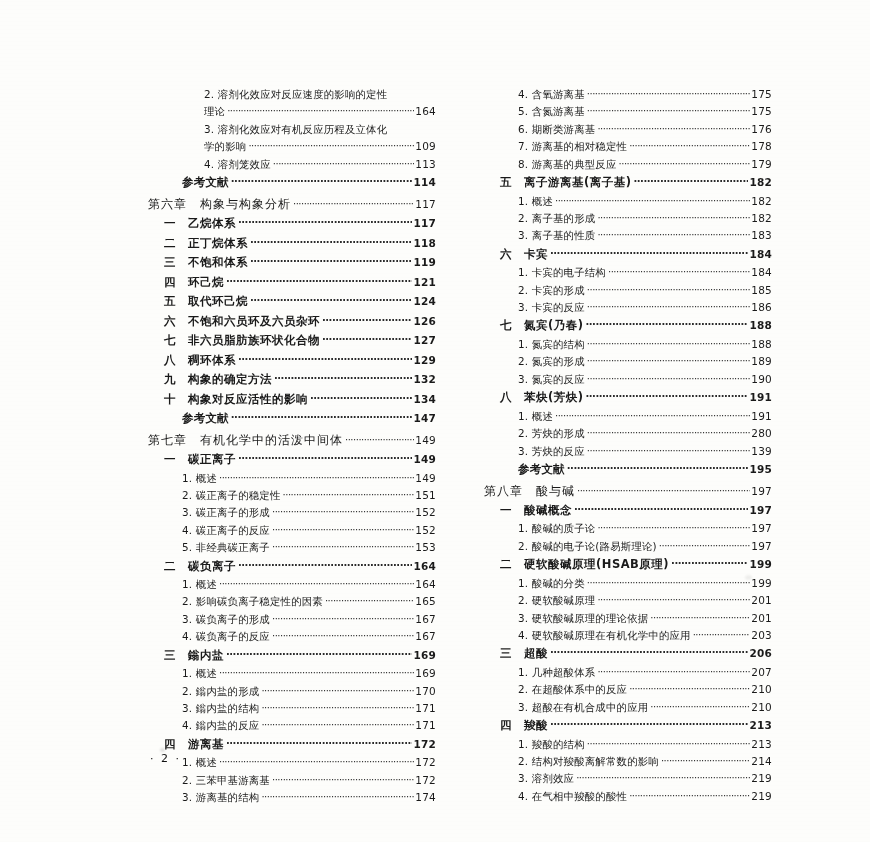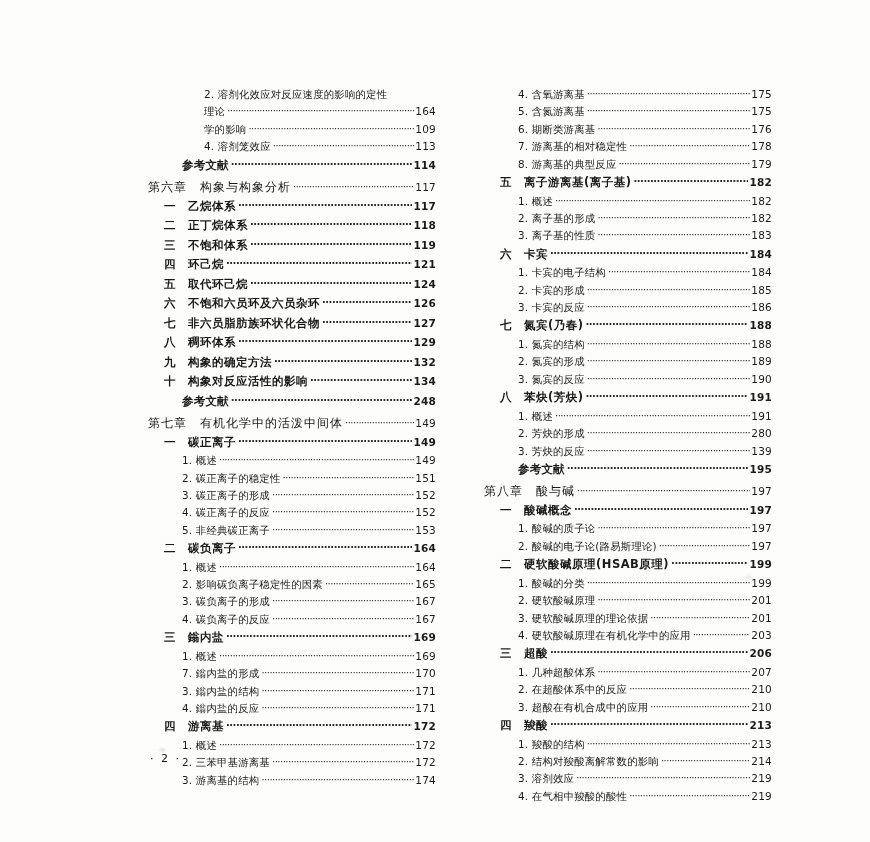--- a/index.html
+++ b/index.html
@@ -138,20 +138,25 @@
         <div class="entry lvl-subcont nodots">
           <span class="label">2. 溶剂化效应对反应速度的影响的定性</span>
           <span class="dots">························································································································</span>
           <span class="page"></span>
         </div>
         <div class="entry lvl-subcont">
           <span class="label">理论</span>
           <span class="dots">························································································································</span>
           <span class="page">164</span>
         </div>
+        <div class="entry lvl-subcont nodots">
+          <span class="label">3. 溶剂化效应对有机反应历程及立体化</span>
+          <span class="dots">························································································································</span>
+          <span class="page"></span>
+        </div>
         <div class="entry lvl-subcont">
           <span class="label">学的影响</span>
           <span class="dots">························································································································</span>
           <span class="page">109</span>
         </div>
         <div class="entry lvl-subcont">
           <span class="label">4. 溶剂笼效应</span>
           <span class="dots">························································································································</span>
           <span class="page">113</span>
         </div>
@@ -211,21 +216,21 @@
           <span class="page">132</span>
         </div>
         <div class="entry lvl-sec">
           <span class="label">十　构象对反应活性的影响</span>
           <span class="dots">························································································································</span>
           <span class="page">134</span>
         </div>
         <div class="entry lvl-ref">
           <span class="label">参考文献</span>
           <span class="dots">························································································································</span>
-          <span class="page">248</span>
+          <span class="page">147</span>
         </div>
         <div class="entry lvl-chapter">
           <span class="label">第七章　有机化学中的活泼中间体</span>
           <span class="dots">························································································································</span>
           <span class="page">149</span>
         </div>
         <div class="entry lvl-sec">
           <span class="label">一　碳正离子</span>
           <span class="dots">························································································································</span>
           <span class="page">149</span>
@@ -284,21 +289,21 @@
           <span class="label">三　鎓内盐</span>
           <span class="dots">························································································································</span>
           <span class="page">169</span>
         </div>
         <div class="entry lvl-sub">
           <span class="label">1. 概述</span>
           <span class="dots">························································································································</span>
           <span class="page">169</span>
         </div>
         <div class="entry lvl-sub">
-          <span class="label">7. 鎓内盐的形成</span>
+          <span class="label">2. 鎓内盐的形成</span>
           <span class="dots">························································································································</span>
           <span class="page">170</span>
         </div>
         <div class="entry lvl-sub">
           <span class="label">3. 鎓内盐的结构</span>
           <span class="dots">························································································································</span>
           <span class="page">171</span>
         </div>
         <div class="entry lvl-sub">
           <span class="label">4. 鎓内盐的反应</span>

